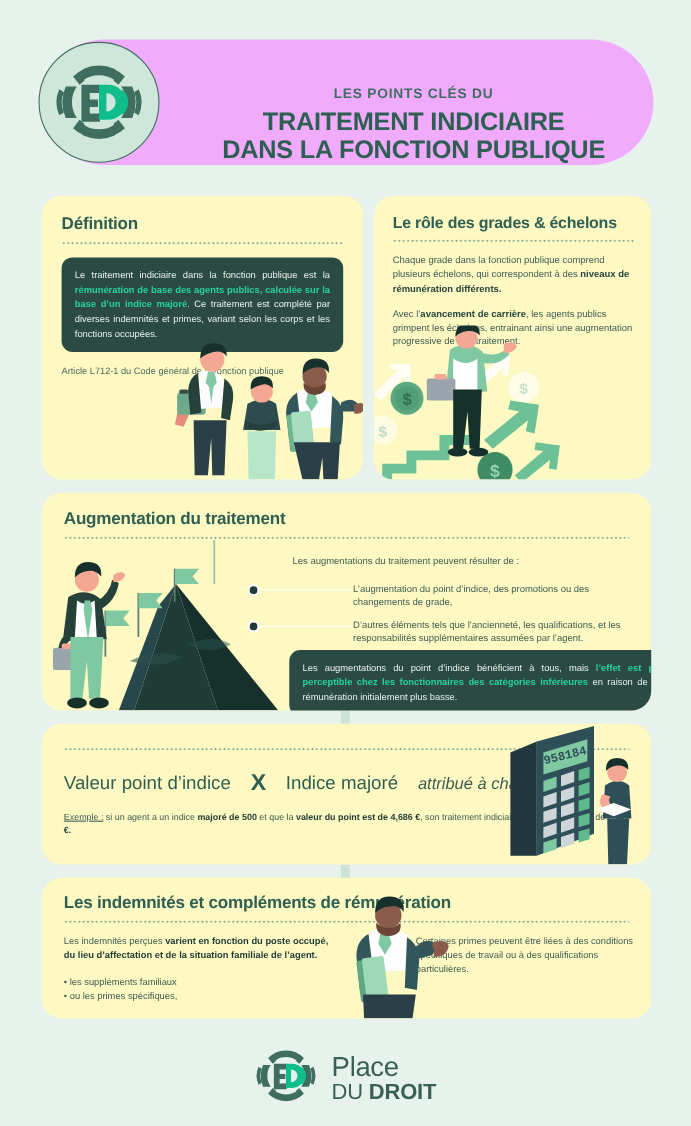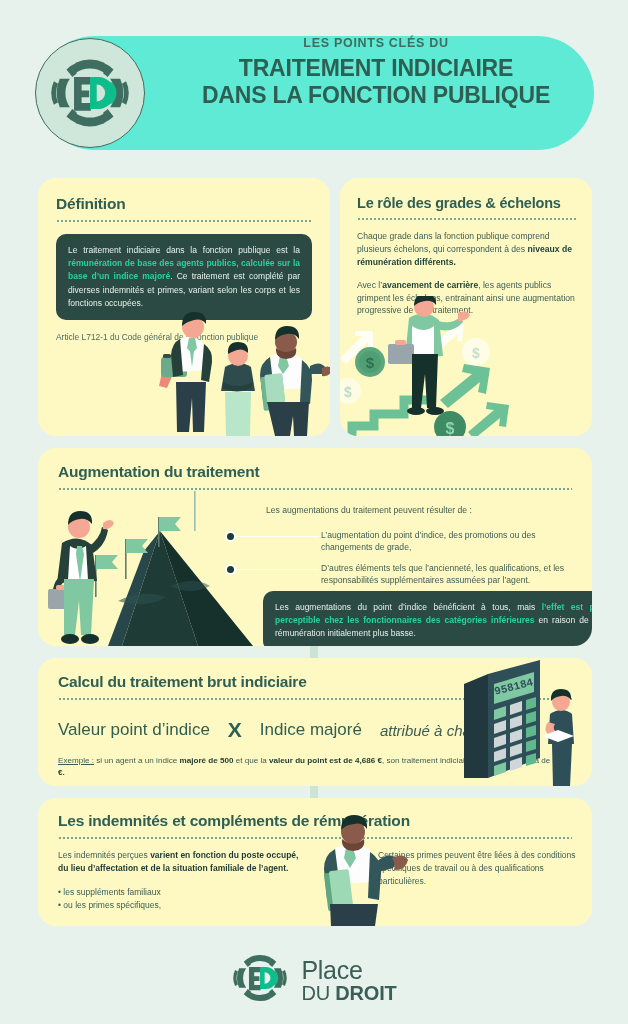--- a/index.html
+++ b/index.html
@@ -7,22 +7,22 @@
     width: 628px; height: 1024px;
     background: #e7f2ec;
     font-family: "Liberation Sans", sans-serif;
     overflow: hidden;
   }
   .page { position: relative; width: 628px; height: 1024px; background: #e7f2ec; }
 
   
   .header {
     position: absolute; left: 38px; top: 36px; width: 556px; height: 114px;
-    background: #5eead4; border-radius: 57px;
-    display: flex; align-items: flex-start;
+    background: #f0abfc; border-radius: 57px;
+    display: flex; align-items: flex-end;
   }
   .logo-circle {
     position: absolute; left: -3px; top: 2px;
     width: 110px; height: 110px; border-radius: 50%;
     border: 1.4px solid #3f6d5f; background: #cfe6da;
     display: flex; align-items: center; justify-content: center;
   }
   .header-text { margin-left: 128px; width: 420px; text-align: center; }
   .header-kicker {
     font-size: 12.5px; letter-spacing: .7px; color: #3f6d5f;
@@ -293,21 +293,20 @@
     <div class="leader" id="leader-2"></div>
     <div class="aug-item" id="aug-item-2" style="width:272px">D’autres éléments tels que l’ancienneté, les qualifications, et les responsabilités supplémentaires assumées par l’agent.</div>
 
     <div class="callout"><span>Les augmentations du point d’indice bénéficient à tous, mais </span><span class="hi">l’effet est plus perceptible chez les fonctionnaires des catégories inférieures</span><span> en raison de leur rémunération initialement plus basse.</span></div>
   </div>
 
   <div class="connector" id="connector-2"></div>
 
   <div class="card" id="card-calcul">
     <div class="pad">
-      <div class="card-head">Calcul du traitement brut indiciaire</div>
       <div class="dots"></div>
       <div class="formula">
         <span class="formula-term">Valeur point d’indice</span>
         <span class="formula-x">X</span>
         <span class="formula-term">Indice majoré</span>
         <span class="formula-note">attribué à chaque poste</span>
       </div>
       <div class="example"><u>Exemple :</u><span> si un agent a un indice </span><b>majoré de 500</b><span> et que la </span><b>valeur du point est de 4,686 €</b><span>, son traitement indiciaire brut mensuel sera de </span><b>2343 €.</b></div>
     </div>
     <svg class="calc-ill" viewBox="0 0 140 128">

